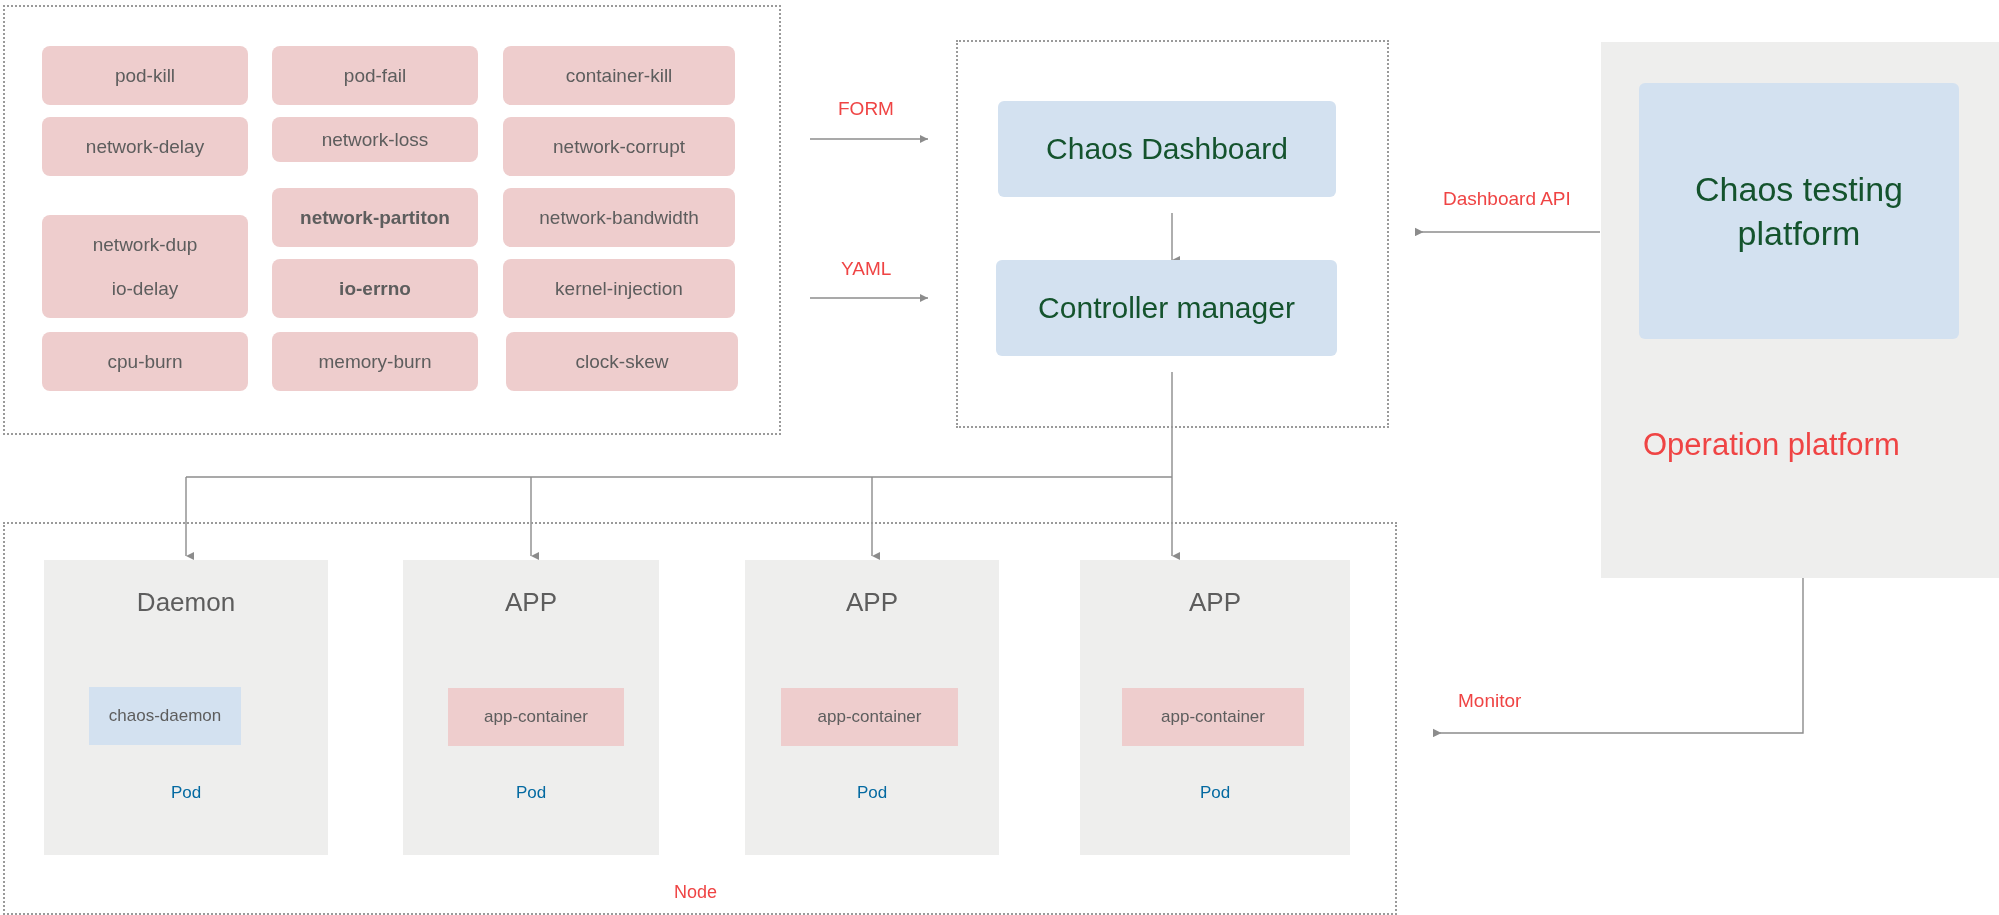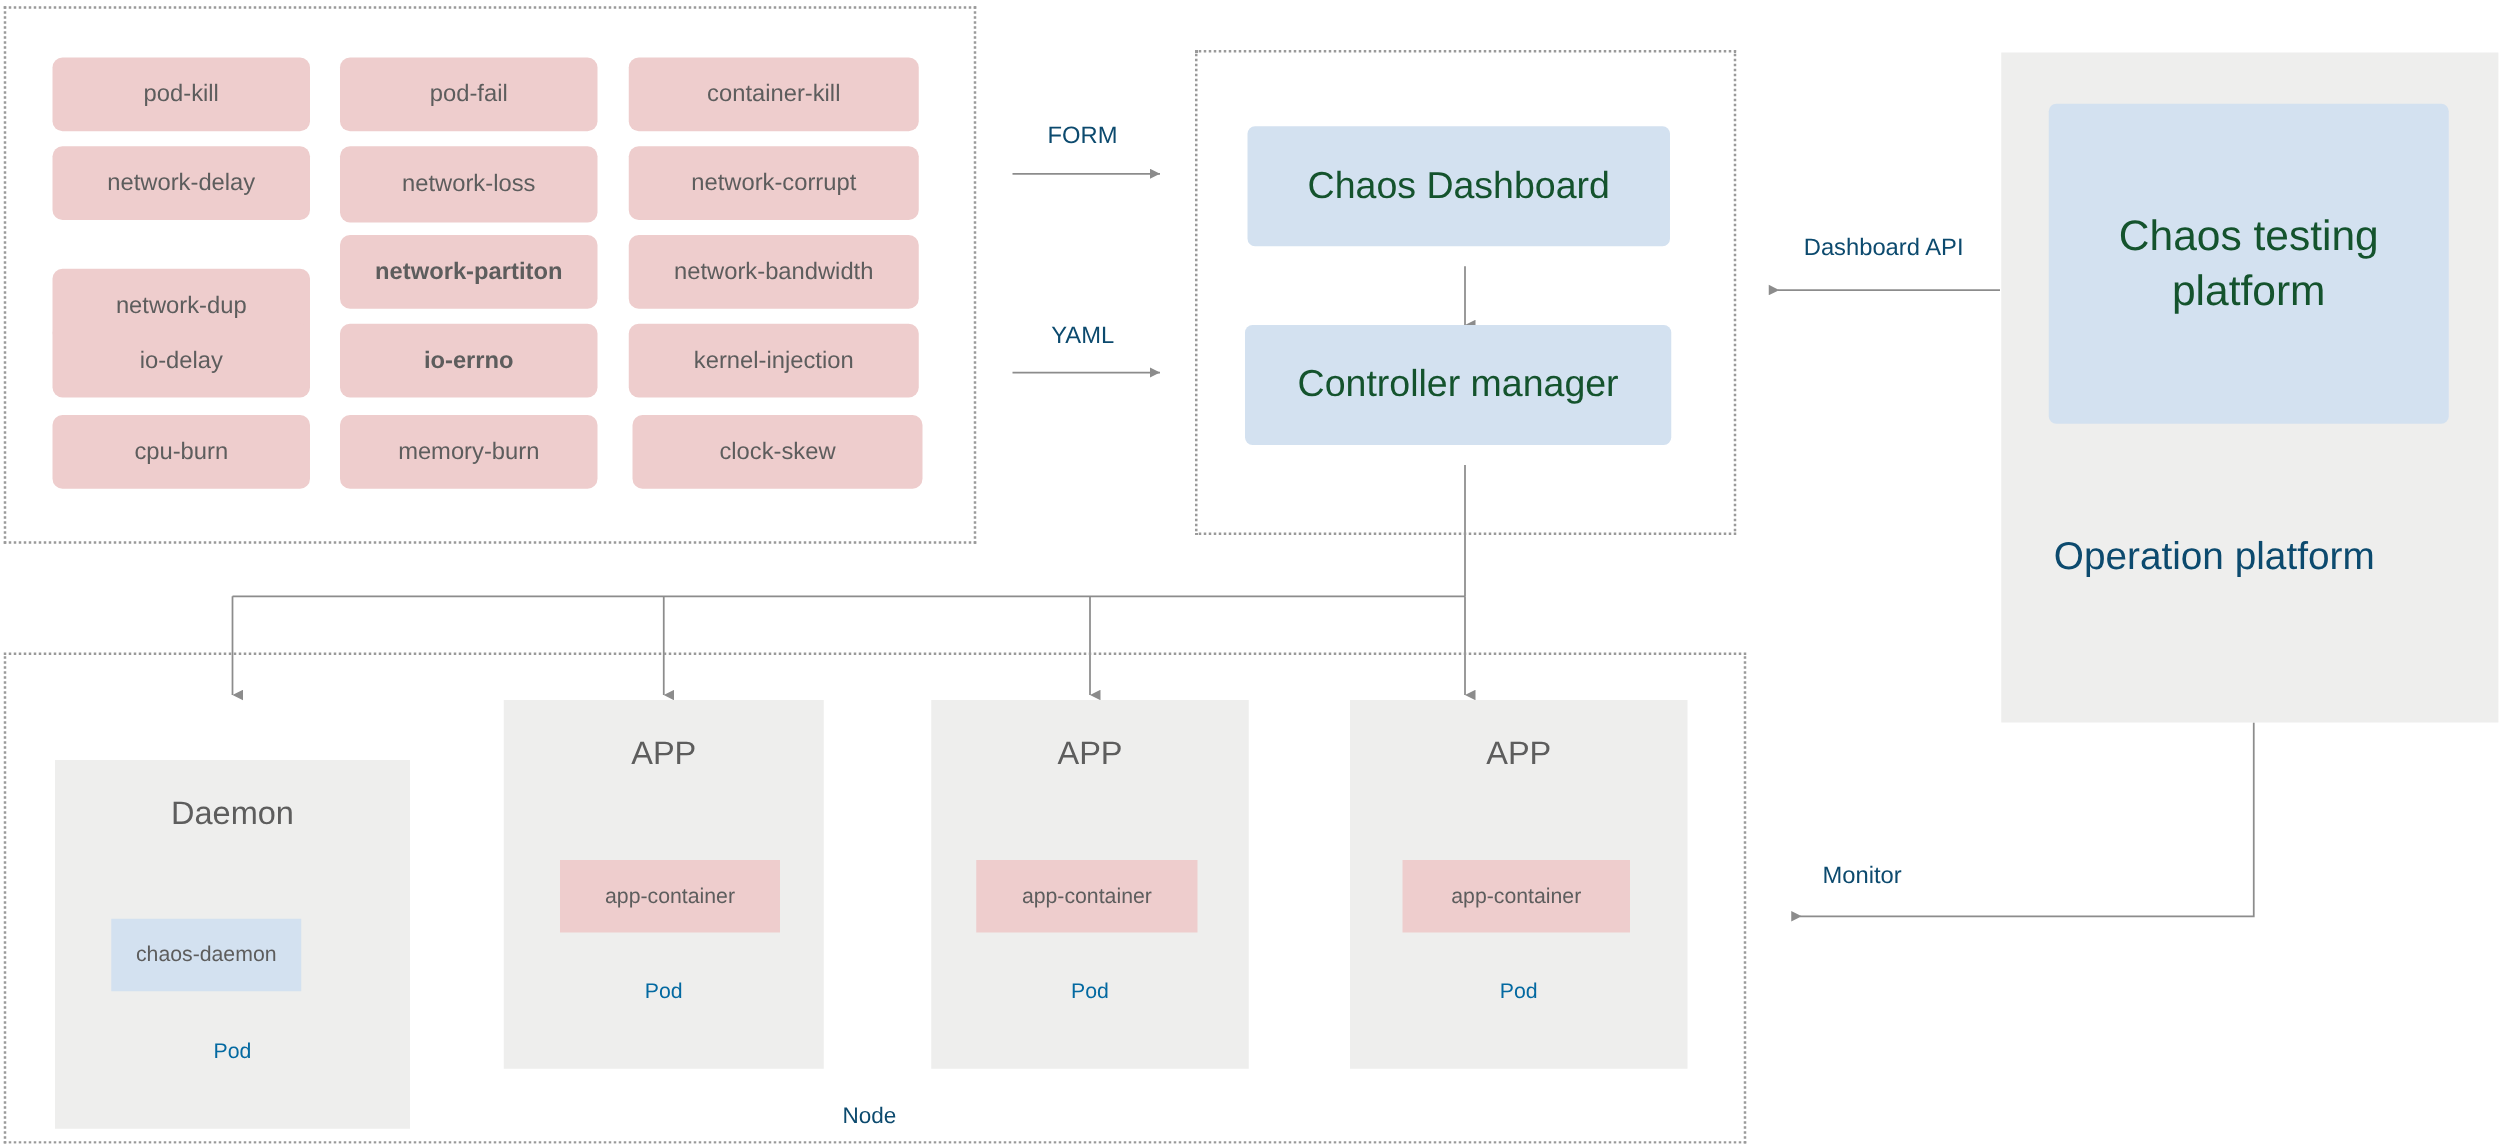--- a/index.html
+++ b/index.html
@@ -87,21 +87,21 @@
     color: #5d5d5d;
     text-align: center;
   }
   .pod-inner.pink { background: #eecdcd; }
   .pod-inner.blue { background: #d3e1f0; }
 
   
   .label {
     position: absolute;
     font-size: 19px;
-    color: #0c4a6e;
+    color: #ef4444;
     white-space: nowrap;
   }
   .label.platform-caption { font-size: 31px; }
   .label.node-caption { font-size: 18px; }
 
   
   #wires {
     position: absolute;
     left: 0;
     top: 0;
@@ -156,21 +156,21 @@
   <div class="chip" style="left:272px; top:46px; width:206px; height:59px;">
     <span>pod-fail</span>
   </div>
   <div class="chip" style="left:503px; top:46px; width:232px; height:59px;">
     <span>container-kill</span>
   </div>
 
   <div class="chip" style="left:42px; top:117px; width:206px; height:59px;">
     <span>network-delay</span>
   </div>
-  <div class="chip" style="left:272px; top:117px; width:206px; height:61px;">
+  <div class="chip" style="left:272px; top:117px; width:206px; height:45px;">
     <span>network-loss</span>
   </div>
   <div class="chip" style="left:503px; top:117px; width:232px; height:59px;">
     <span>network-corrupt</span>
   </div>
 
   <div class="chip" style="left:42px; top:188px; width:206px; height:59px;margin-top:27px;">
     <span>network-dup</span>
   </div>
   <div class="chip" style="left:272px; top:188px; width:206px; height:59px;font-weight:bold;">
@@ -222,21 +222,21 @@
   </div>
 
   <div class="label platform-caption" style="left:1643px; top:427px;">Operation platform</div>
 
   <div class="label" style="left:1458px; top:690px;">Monitor</div>
 
   <div class="dashed-box" style="left:3px; top:522px; width:1394px; height:393px;"></div>
 
   <div class="label node-caption" style="left:674px; top:882px;">Node</div>
 
-  <div class="gray-panel" style="left:44px; top:560px; width:284px; height:295px;margin-top:48px;">
+  <div class="gray-panel" style="left:44px; top:560px; width:284px; height:295px;">
     <div class="pod-title" style="top:27px;">Daemon</div>
     <div class="pod-inner blue" style="left:45px; top:127px; width:152px; height:58px;">
       <span>chaos-daemon</span>
     </div>
     <div class="pod-footer" style="top:223px;">Pod</div>
   </div>
 
   <div class="gray-panel" style="left:403px; top:560px; width:256px; height:295px;">
     <div class="pod-title" style="top:27px;">APP</div>
     <div class="pod-inner pink" style="left:45px; top:128px; width:176px; height:58px;">

